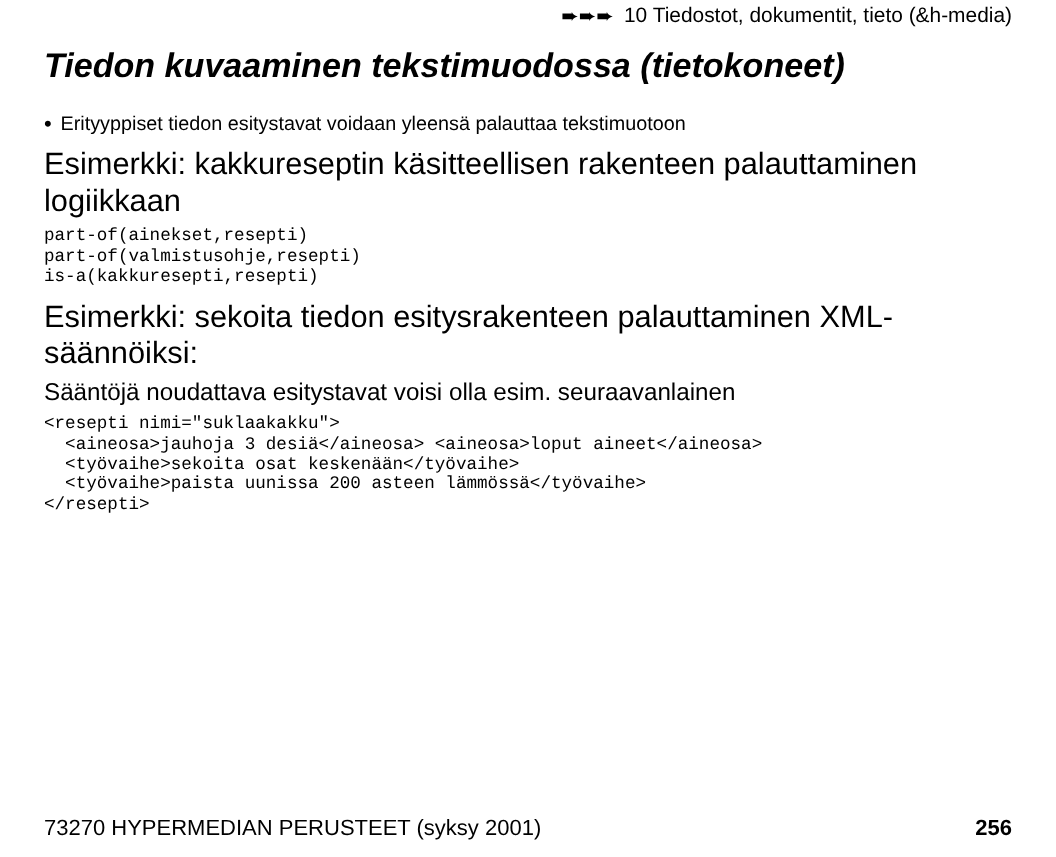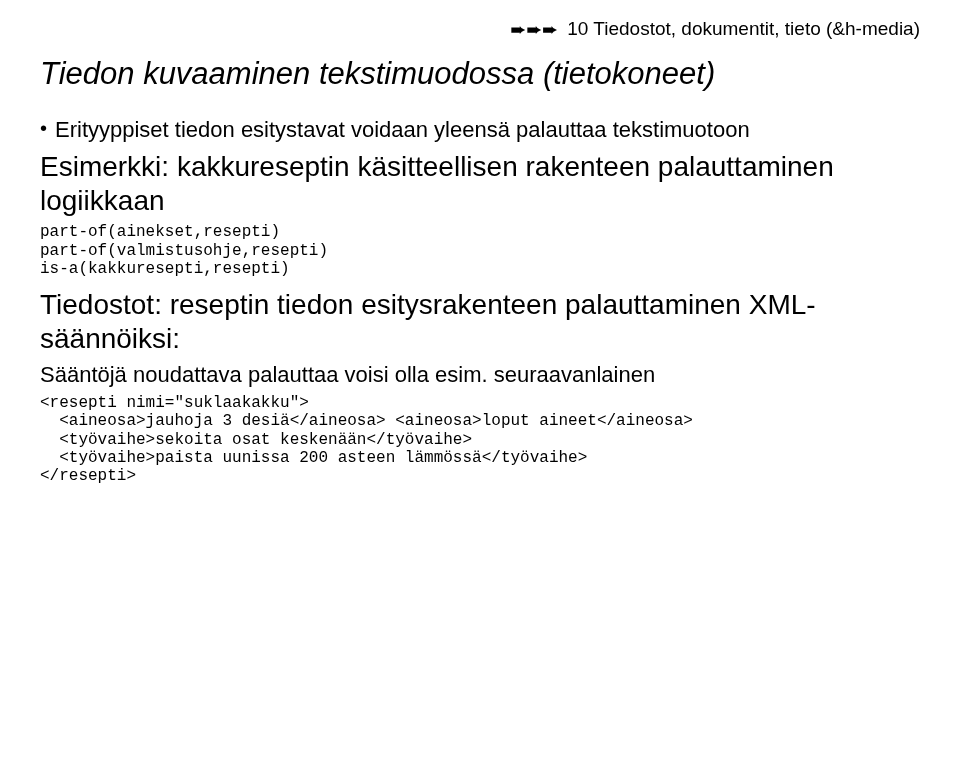--- a/index.html
+++ b/index.html
@@ -6,56 +6,56 @@
     margin: 0;
     padding: 0;
     width: 960px;
     background: #fff;
     font-family: Arial, Helvetica, sans-serif;
     color: #000;
   }
   .page {
     width: 960px;
     height: 779px;
-    padding: 18px 40px 10px 40px;
+    padding: 3px 40px 10px 40px;
     box-sizing: border-box;
     position: relative;
   }
   .header-line {
     text-align: right;
     font-size: 19px;
     margin-bottom: 14px;
   }
   .arrow {
     display: inline-block;
     font-size: 19px;
     letter-spacing: -2px;
     vertical-align: middle;
     margin-right: 4px;
   }
   .arrow span { margin-right: 2px; }
   .title {
     font-size: 31px;
     font-style: italic;
-    font-weight: normal;
+    font-weight: bold;
     margin: 4px 0 24px 0;
     line-height: 1.2;
   }
   .bullet-row {
     display: flex;
     align-items: flex-start;
     margin-bottom: 8px;
   }
   .bullet {
     font-size: 20px;
     margin-right: 8px;
     line-height: 1.1;
   }
   .bullet-text {
-    font-size: 22px;
+    font-size: 18px;
     line-height: 1.15;
   }
   .example-label {
     font-size: 28px;
     margin: 8px 0 6px 0;
     line-height: 1.2;
   }
   .code {
     font-family: "Courier New", Courier, monospace;
     font-size: 16px;
@@ -96,23 +96,27 @@
   <div class="bullet-row">
     <div class="bullet">•</div>
     <div class="bullet-text">Erityyppiset tiedon esitystavat voidaan yleensä palauttaa tekstimuotoon</div>
   </div>
 
   <div class="example-label">Esimerkki: kakkureseptin käsitteellisen rakenteen palauttaminen logiikkaan</div>
   <div class="code">part-of(ainekset,resepti)
 part-of(valmistusohje,resepti)
 is-a(kakkuresepti,resepti)</div>
 
-  <div class="example-label">Tiedostot: reseptin tiedon esitysrakenteen palauttaminen XML-säännöiksi:</div>
+  <div class="example-label">Esimerkki: sekoita tiedon esitysrakenteen palauttaminen XML-säännöiksi:</div>
 
-  <div class="body-line">Sääntöjä noudattava palauttaa voisi olla esim. seuraavanlainen</div>
+  <div class="body-line">Sääntöjä noudattava esitystavat voisi olla esim. seuraavanlainen</div>
   <div class="code">&lt;resepti nimi="suklaakakku"&gt;
   &lt;aineosa&gt;jauhoja 3 desiä&lt;/aineosa&gt; &lt;aineosa&gt;loput aineet&lt;/aineosa&gt;
   &lt;työvaihe&gt;sekoita osat keskenään&lt;/työvaihe&gt;
   &lt;työvaihe&gt;paista uunissa 200 asteen lämmössä&lt;/työvaihe&gt;
 &lt;/resepti&gt;</div>
 
+  <div class="footer">
+    <div>73270 HYPERMEDIAN PERUSTEET (syksy 2001)</div>
+    <div class="pagenum">256</div>
+  </div>
 
 </div>
 
 </body></html>

